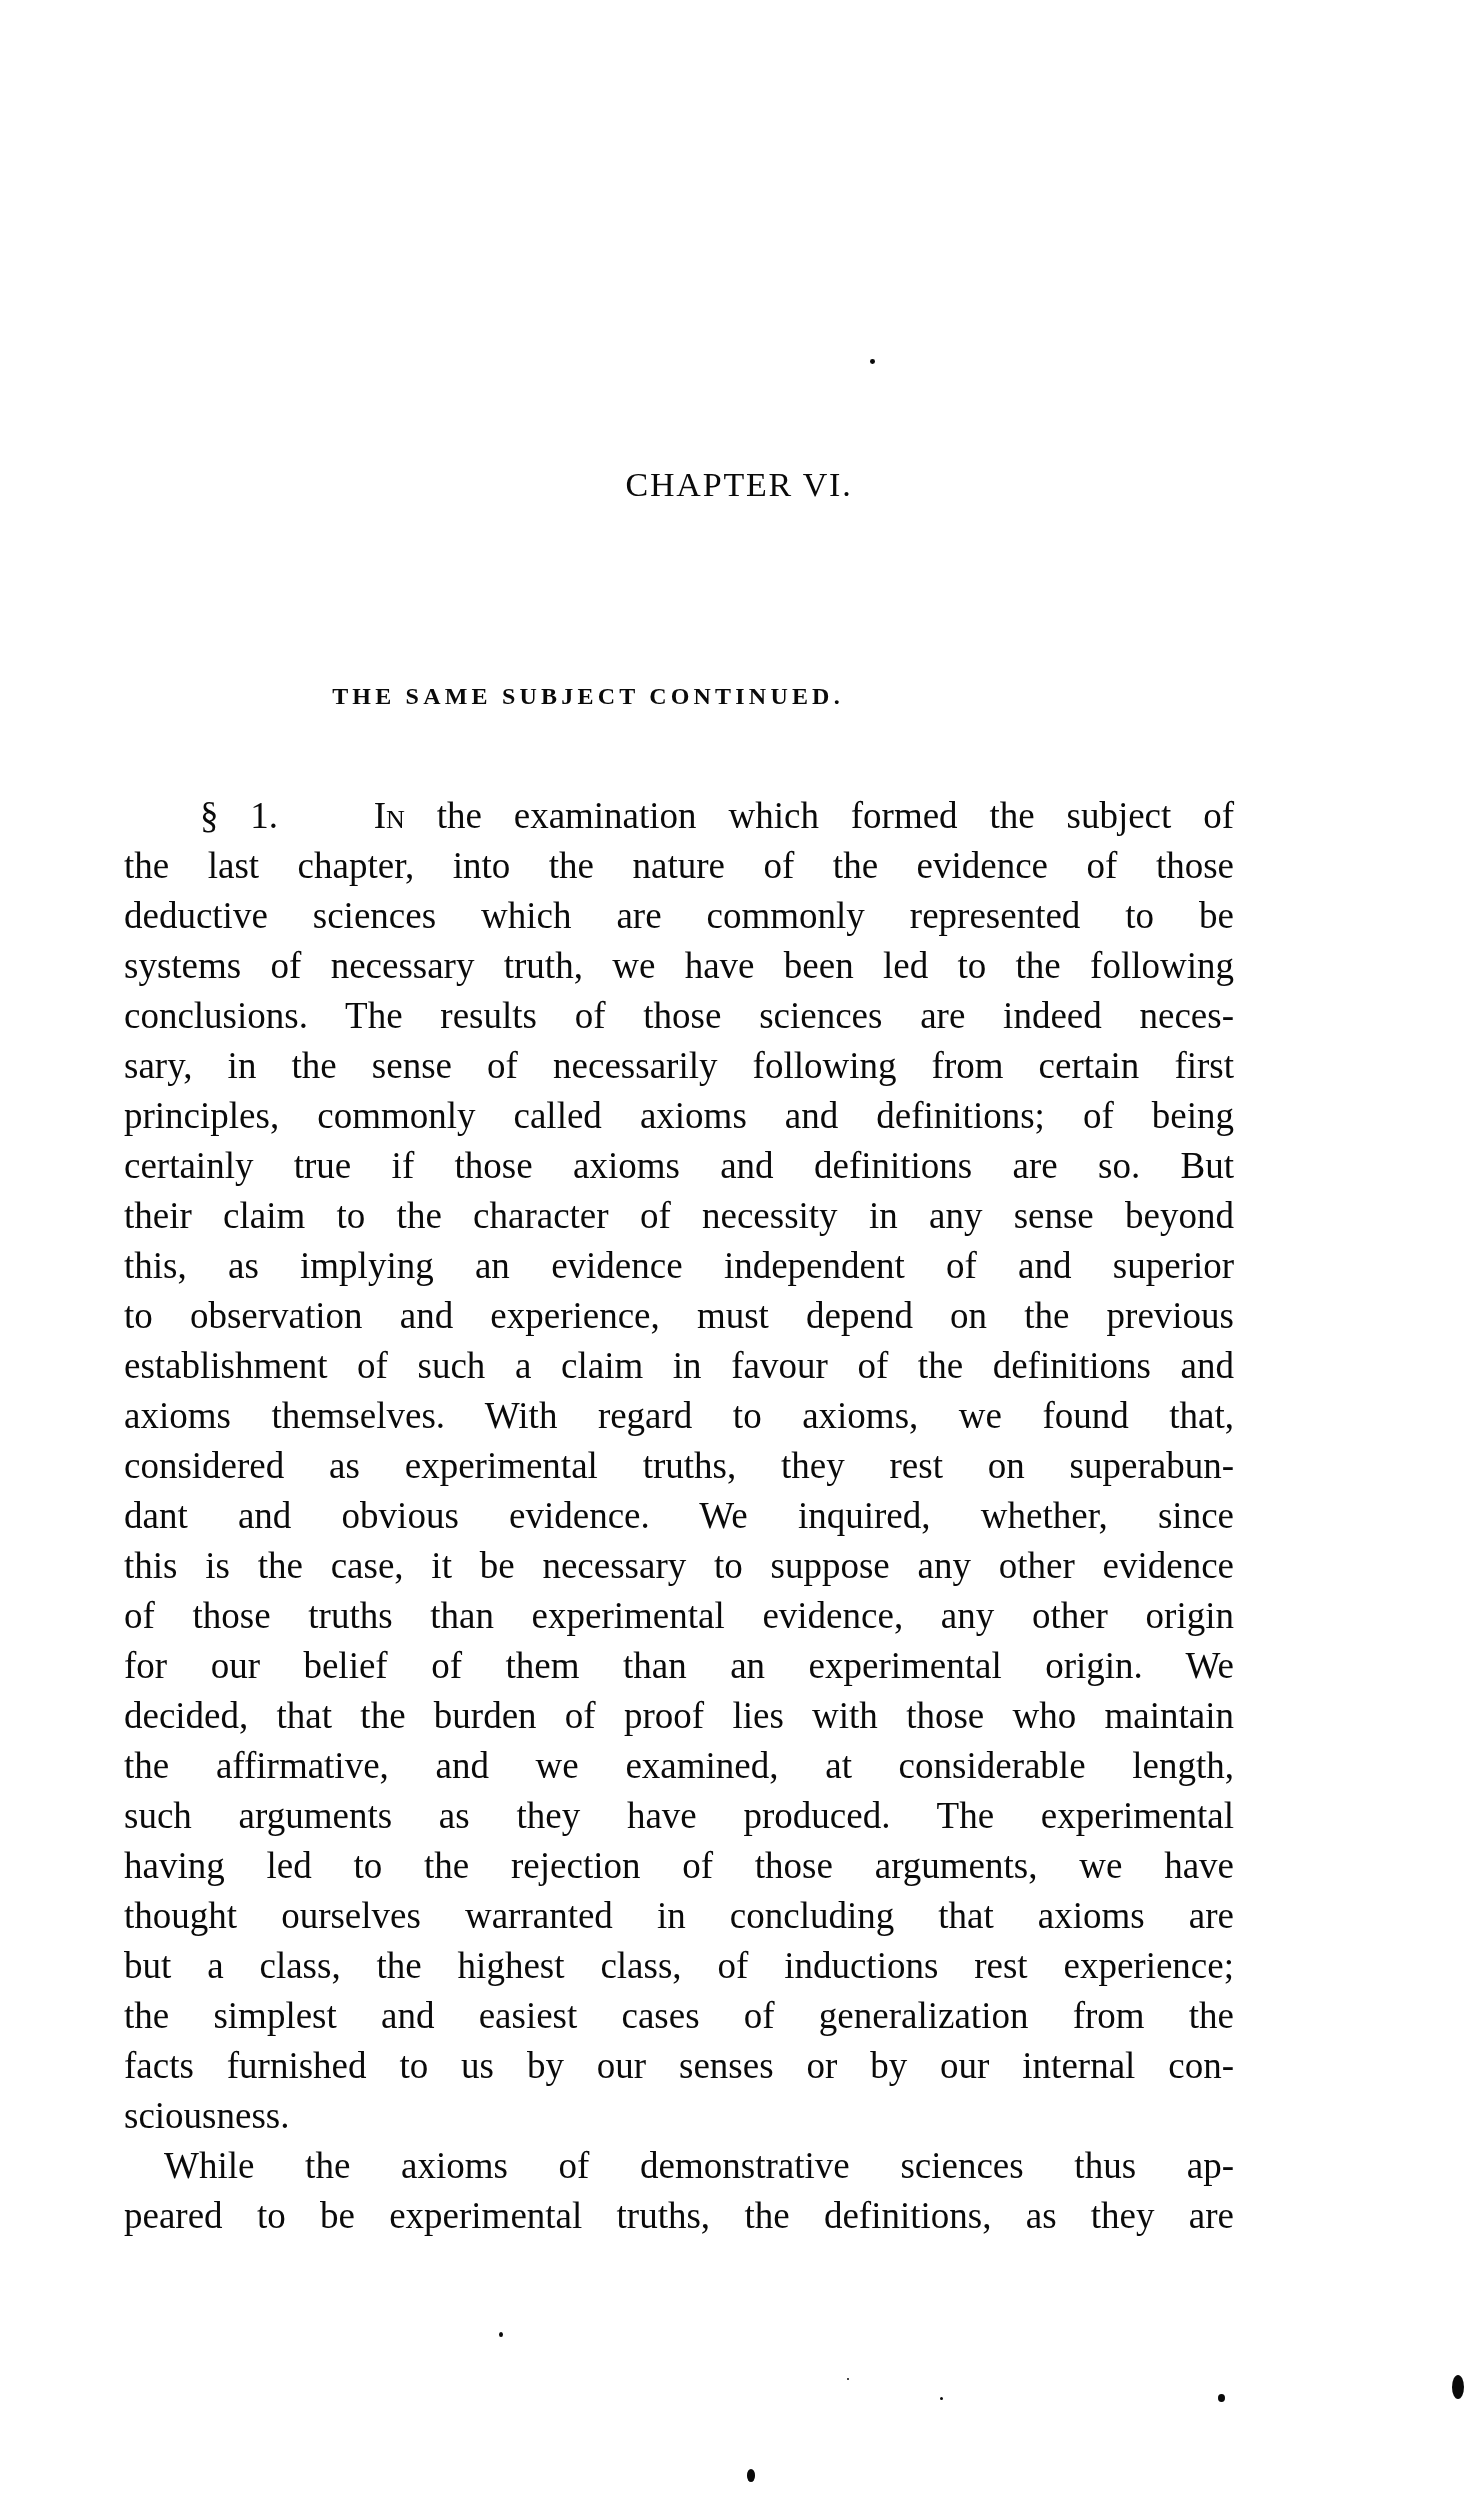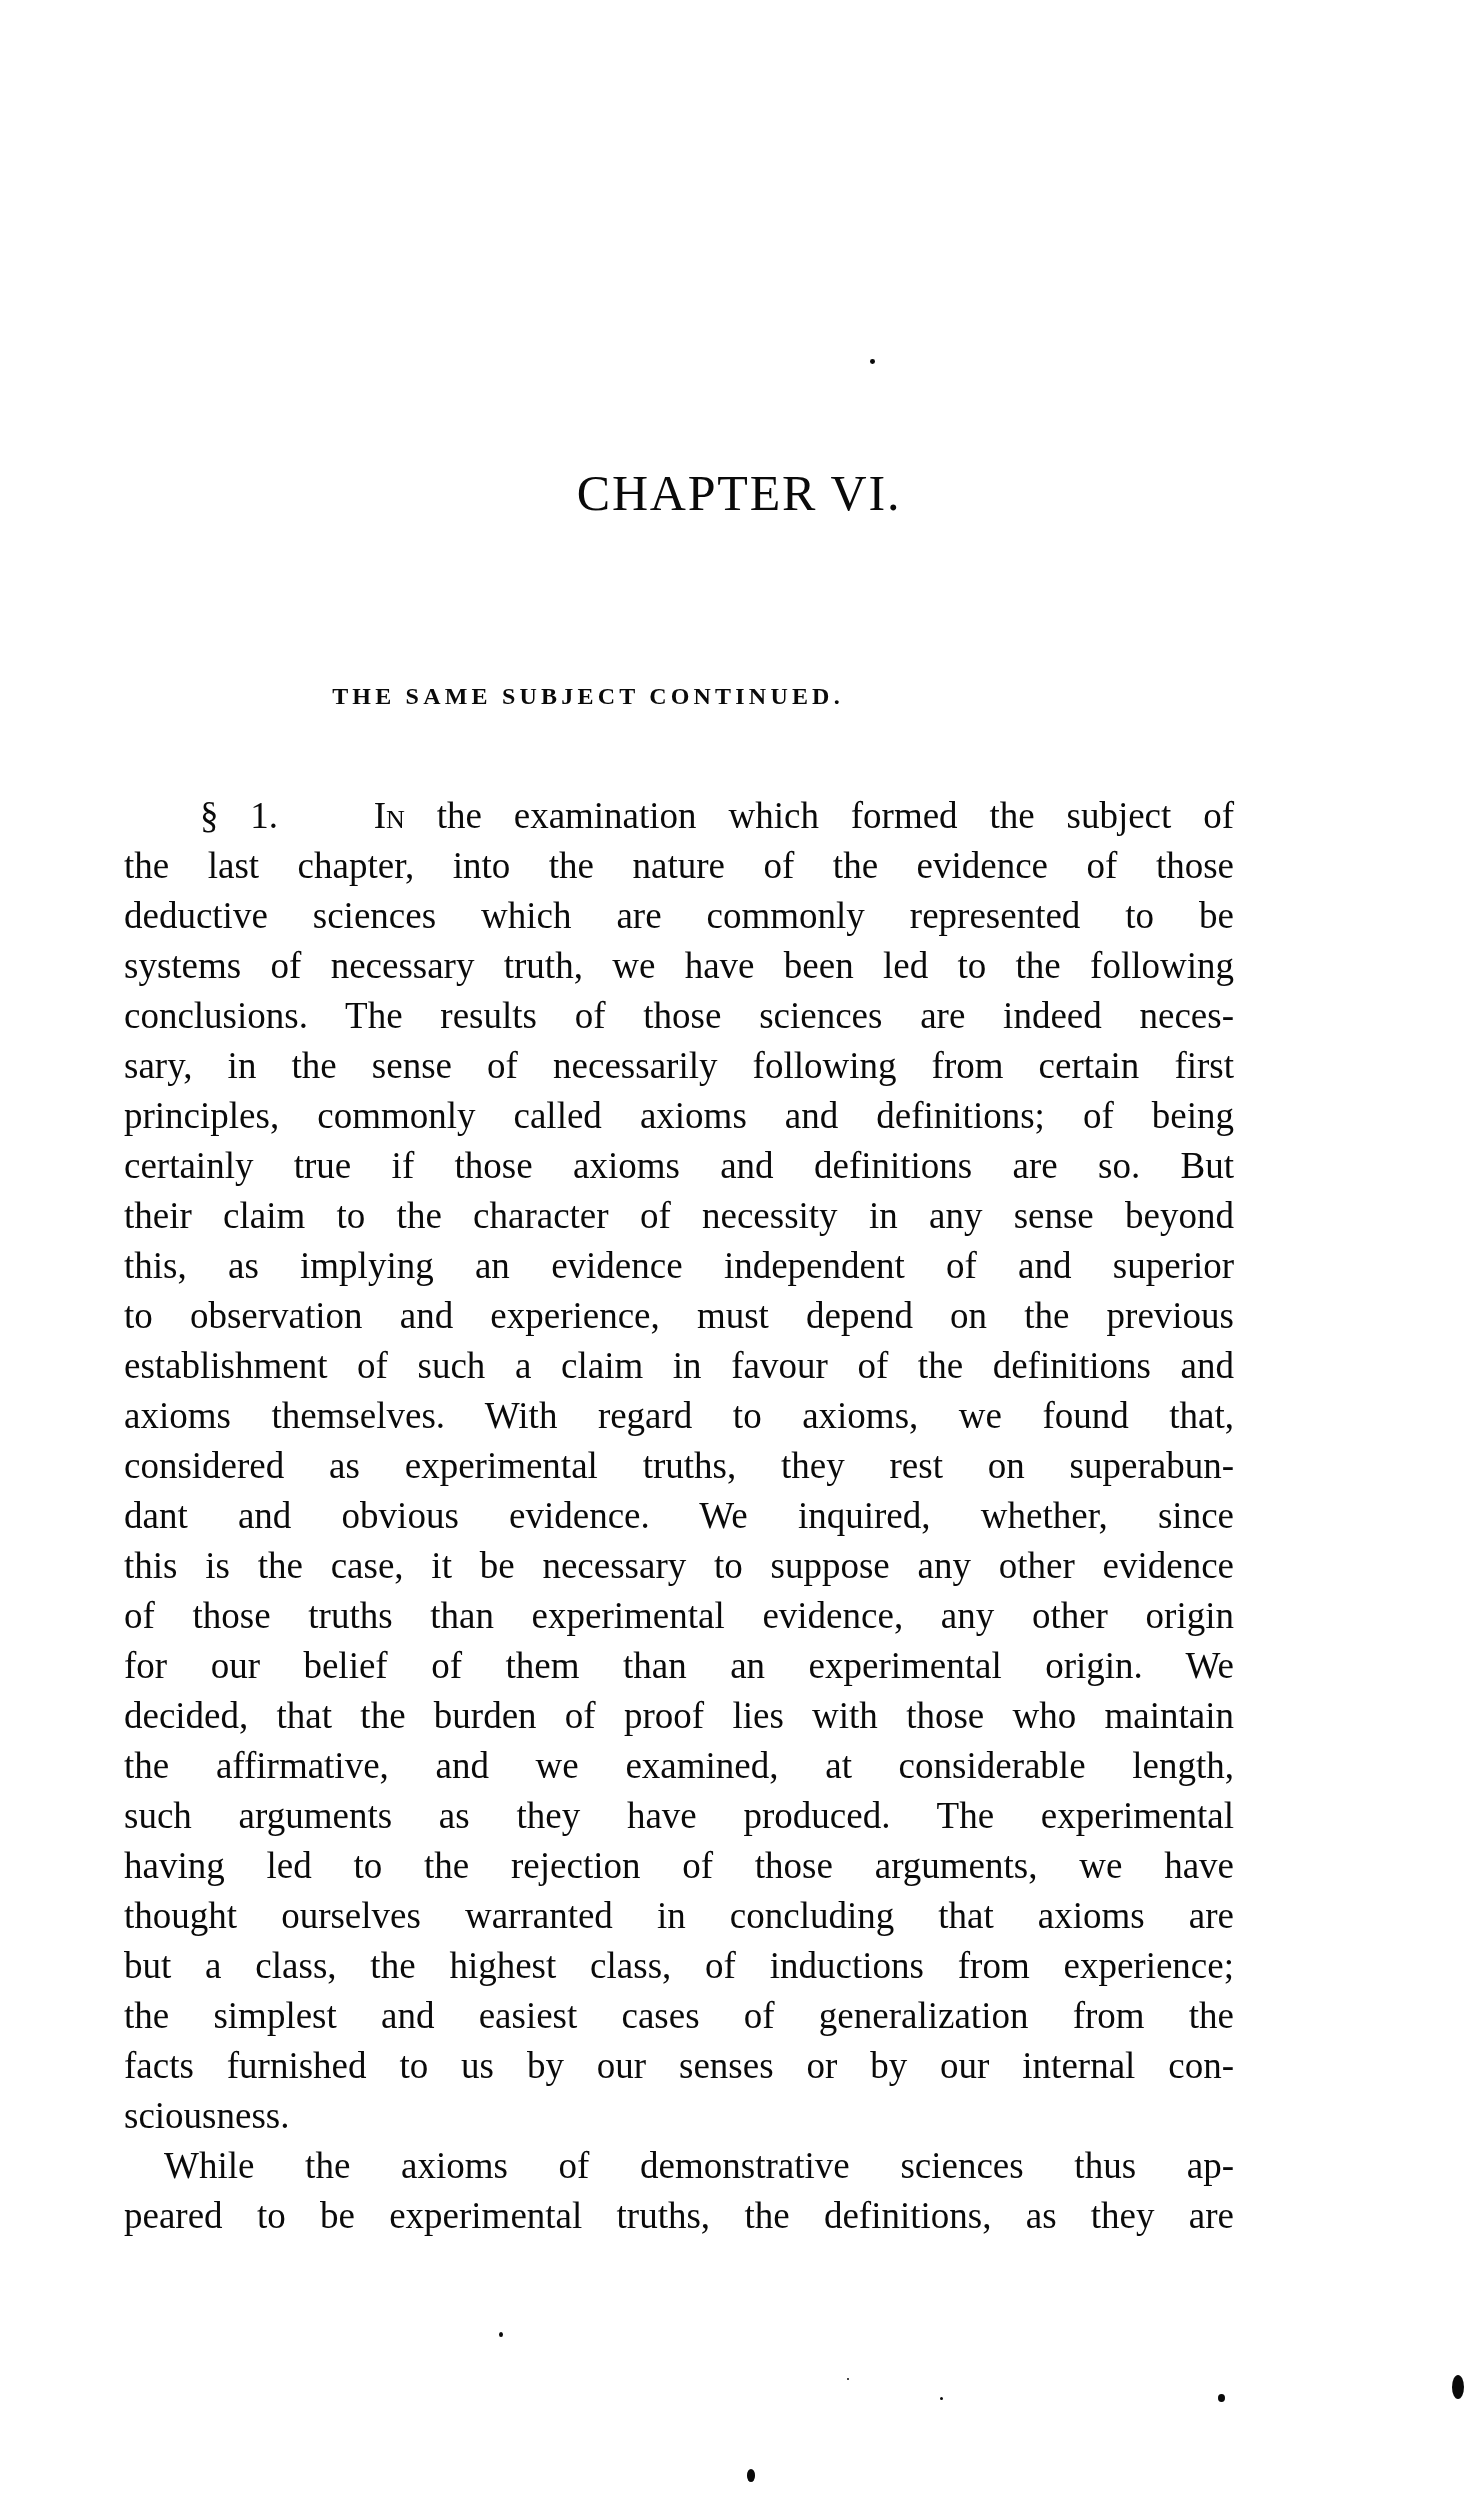--- a/index.html
+++ b/index.html
@@ -1,21 +1,21 @@
 <!DOCTYPE html>
 <html style="font-size:9.5px"><head>
 <meta charset="utf-8">
 <style>
   html, body { margin: 0; padding: 0; background: #ffffff; }
   body { width: 1478px; height: 2512px; position: relative; overflow: hidden; color: #0a0a0a; }
   .page { position: absolute; inset: 0; }
   .chapter-title {
     position: absolute; left: 0; width: 1478px; top: 468px;
     text-align: center; font-family: "Liberation Serif", serif;
-    font-size: 50px; letter-spacing: 1.8px; line-height: 1;
+    font-size: 34px; letter-spacing: 1.8px; line-height: 1;
   }
   .chapter-subtitle {
     position: absolute; left: 0; width: 1176px; top: 684px;
     text-align: center; font-family: "Liberation Serif", serif; font-weight: bold;
     font-size: 24px; letter-spacing: 4.2px; line-height: 1;
   }
   .body {
     position: absolute; left: 124px; top: 791px; width: 1110px;
     font-family: Liberation Serif, serif; font-size: 37px; line-height: 50px;
   }
@@ -56,21 +56,21 @@
     <span class="line">considered as experimental truths, they rest on superabun-</span>
     <span class="line">dant and obvious evidence. We inquired, whether, since</span>
     <span class="line">this is the case, it be necessary to suppose any other evidence</span>
     <span class="line">of those truths than experimental evidence, any other origin</span>
     <span class="line">for our belief of them than an experimental origin. We</span>
     <span class="line">decided, that the burden of proof lies with those who maintain</span>
     <span class="line">the affirmative, and we examined, at considerable length,</span>
     <span class="line">such arguments as they have produced. The experimental</span>
     <span class="line">having led to the rejection of those arguments, we have</span>
     <span class="line">thought ourselves warranted in concluding that axioms are</span>
-    <span class="line">but a class, the highest class, of inductions from experience;</span>
+    <span class="line">but a class, the highest class, of inductions rest experience;</span>
     <span class="line">the simplest and easiest cases of generalization from the</span>
     <span class="line">facts furnished to us by our senses or by our internal con-</span>
     <span class="line last">sciousness.</span>
     <span class="line indent" style="padding-left:40px;">While the axioms of demonstrative sciences thus ap-</span>
     <span class="line">peared to be experimental truths, the definitions, as they are</span>
   </div>
 
   <div class="speck" style="left:499px;top:2332px;width:4.2px;height:5.4px;"></div>
   <div class="speck" style="left:847px;top:2378px;width:2.4px;height:2.4px;"></div>
   <div class="speck" style="left:940px;top:2397px;width:3px;height:3px;"></div>

